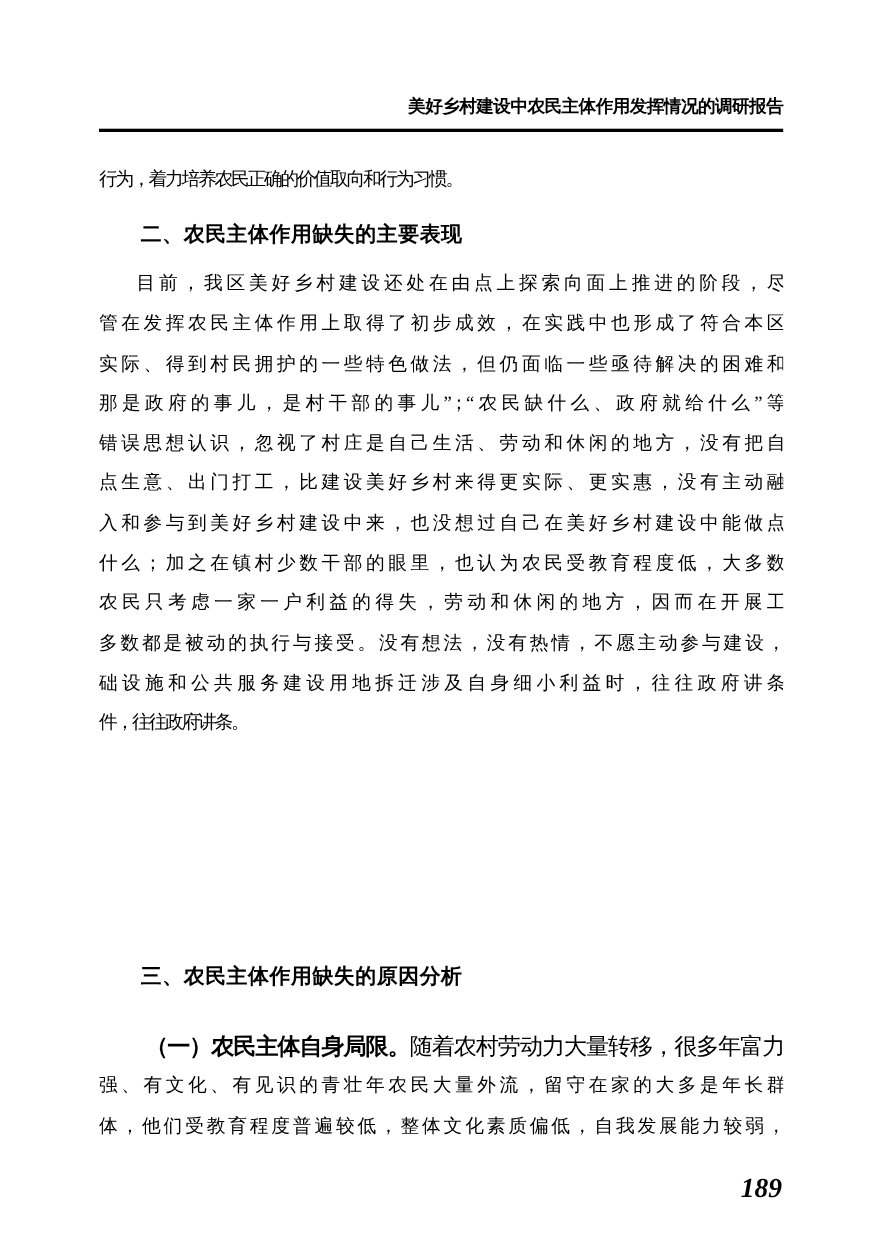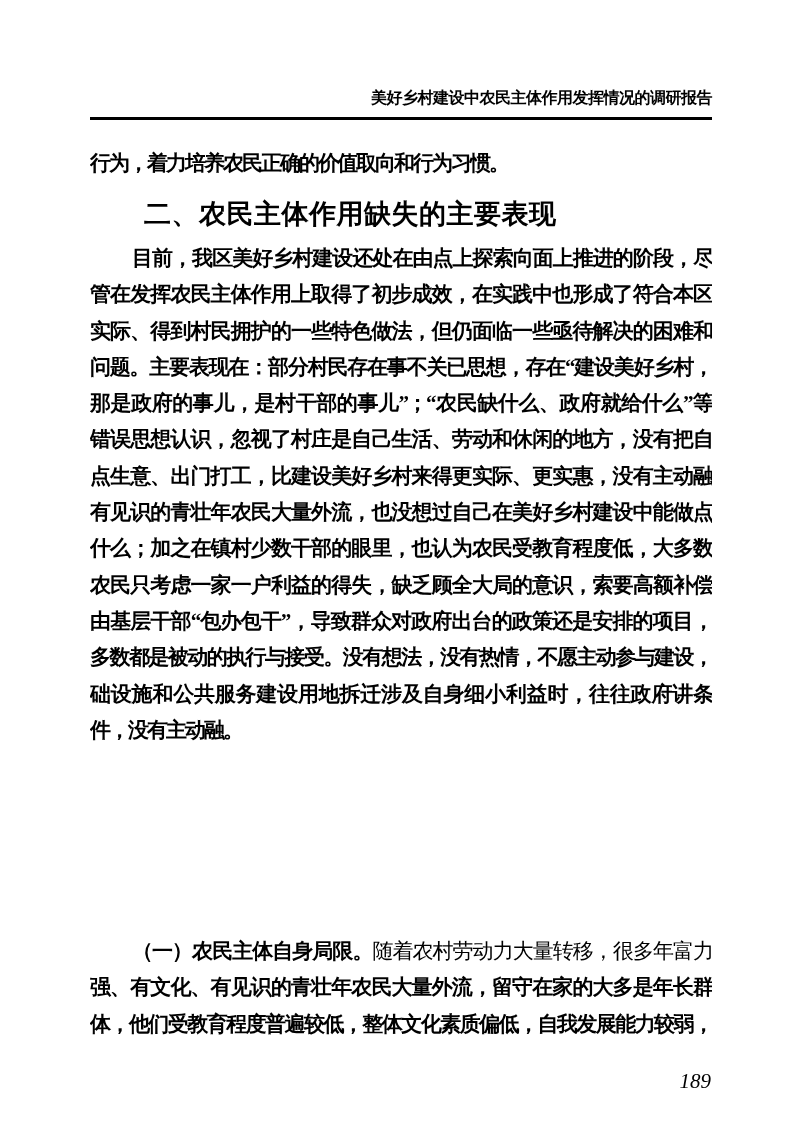--- a/index.html
+++ b/index.html
@@ -37,30 +37,29 @@
     height: 0;
     border-top: 3px solid #000000;
   }
   
   .para {
     position: absolute;
     left: 90px;
     width: 622px;
   }
   .line {
-    font-size: 21px;
+    font-size: 17px;
     line-height: 36.3px;
     height: 36.3px;
     letter-spacing: -2px;
     text-align: justify;
     text-align-last: justify;
     text-justify: inter-character;
     overflow: hidden;
     white-space: nowrap;
-    font-weight: bold;
   }
   .p1 { top: 117px; }
   .p1 .line { text-align-last: left; }
   .p2 { top: 212px; }
   .p2 .line-list .line:last-child { text-align-last: left; }
   .p3 { top: 905px; }
   .indent-first .line:first-child,
   .p3 .first-line { text-indent: 2em; }
   .first-line {
     font-size: 21px;
@@ -78,36 +77,36 @@
     font-family: Liberation Sans, sans-serif;
   }
   
   .heading {
     position: absolute;
     left: 90px;
     width: 622px;
     margin: 0;
     font-family: "Liberation Sans", "DejaVu Sans", sans-serif;
     font-weight: bold;
-    font-size: 27px;
+    font-size: 19px;
     line-height: 36px;
     letter-spacing: 0.5px;
     text-indent: 2em;
   }
   .h2a { top: 168px; }
   .h3a { top: 843px; }
   
   .page-number {
     position: absolute;
     top: 1040px;
     right: 92px;
     font-family: "Liberation Serif", "DejaVu Serif", serif;
-    font-weight: normal;
+    font-weight: bold;
     font-style: italic;
-    font-size: 21px;
+    font-size: 25px;
     line-height: 26px;
   }
 </style>
 </head>
 <body>
 
 <div class="page">
 
   <div class="header">
     <div class="header-title">美好乡村建设中农民主体作用发挥情况的调研报告</div>
@@ -118,34 +117,33 @@
       <div class="line">行为，着力培养农民正确的价值取向和行为习惯。</div>
     </div>
 
   <h2 class="heading h2a">二、农民主体作用缺失的主要表现</h2>
 
   <div class="para p2">
     <div class="line-list indent-first">
         <div class="line">目前，我区美好乡村建设还处在由点上探索向面上推进的阶段，尽</div>
         <div class="line">管在发挥农民主体作用上取得了初步成效，在实践中也形成了符合本区</div>
         <div class="line">实际、得到村民拥护的一些特色做法，但仍面临一些亟待解决的困难和</div>
-        <div class="line">问题。主要表现在：部分村民存在事不关已思想，存在“建设美好乡村，</div>
         <div class="line">那是政府的事儿，是村干部的事儿”；“农民缺什么、政府就给什么”等</div>
         <div class="line">错误思想认识，忽视了村庄是自己生活、劳动和休闲的地方，没有把自</div>
         <div class="line">点生意、出门打工，比建设美好乡村来得更实际、更实惠，没有主动融</div>
-        <div class="line">有见识的青壮年农民大量外流，也没想过自己在美好乡村建设中能做点</div>
+        <div class="line">入和参与到美好乡村建设中来，也没想过自己在美好乡村建设中能做点</div>
         <div class="line">什么；加之在镇村少数干部的眼里，也认为农民受教育程度低，大多数</div>
-        <div class="line">农民只考虑一家一户利益的得失，缺乏顾全大局的意识，索要高额补偿</div>
-        <div class="line">由基层干部“包办包干”，导致群众对政府出台的政策还是安排的项目，</div>
+        <div class="line">农民只考虑一家一户利益的得失，劳动和休闲的地方，因而在开展工</div>
         <div class="line">多数都是被动的执行与接受。没有想法，没有热情，不愿主动参与建设，</div>
         <div class="line">础设施和公共服务建设用地拆迁涉及自身细小利益时，往往政府讲条</div>
-        <div class="line">件，没有主动融。</div>
+        <div class="line">件，往往政府讲条。</div>
       </div>
   </div>
 
+  <h2 class="heading h3a">三、农民主体作用缺失的原因分析</h2>
 
   <div class="para p3">
     <div class="first-line"><span class="lead">（一）农民主体自身局限。</span><span>随着农村劳动力大量转移，很多年富力</span></div>
     <div class="line-list">
         <div class="line">强、有文化、有见识的青壮年农民大量外流，留守在家的大多是年长群</div>
         <div class="line">体，他们受教育程度普遍较低，整体文化素质偏低，自我发展能力较弱，</div>
       </div>
   </div>
 
   <div class="page-number">189</div>

